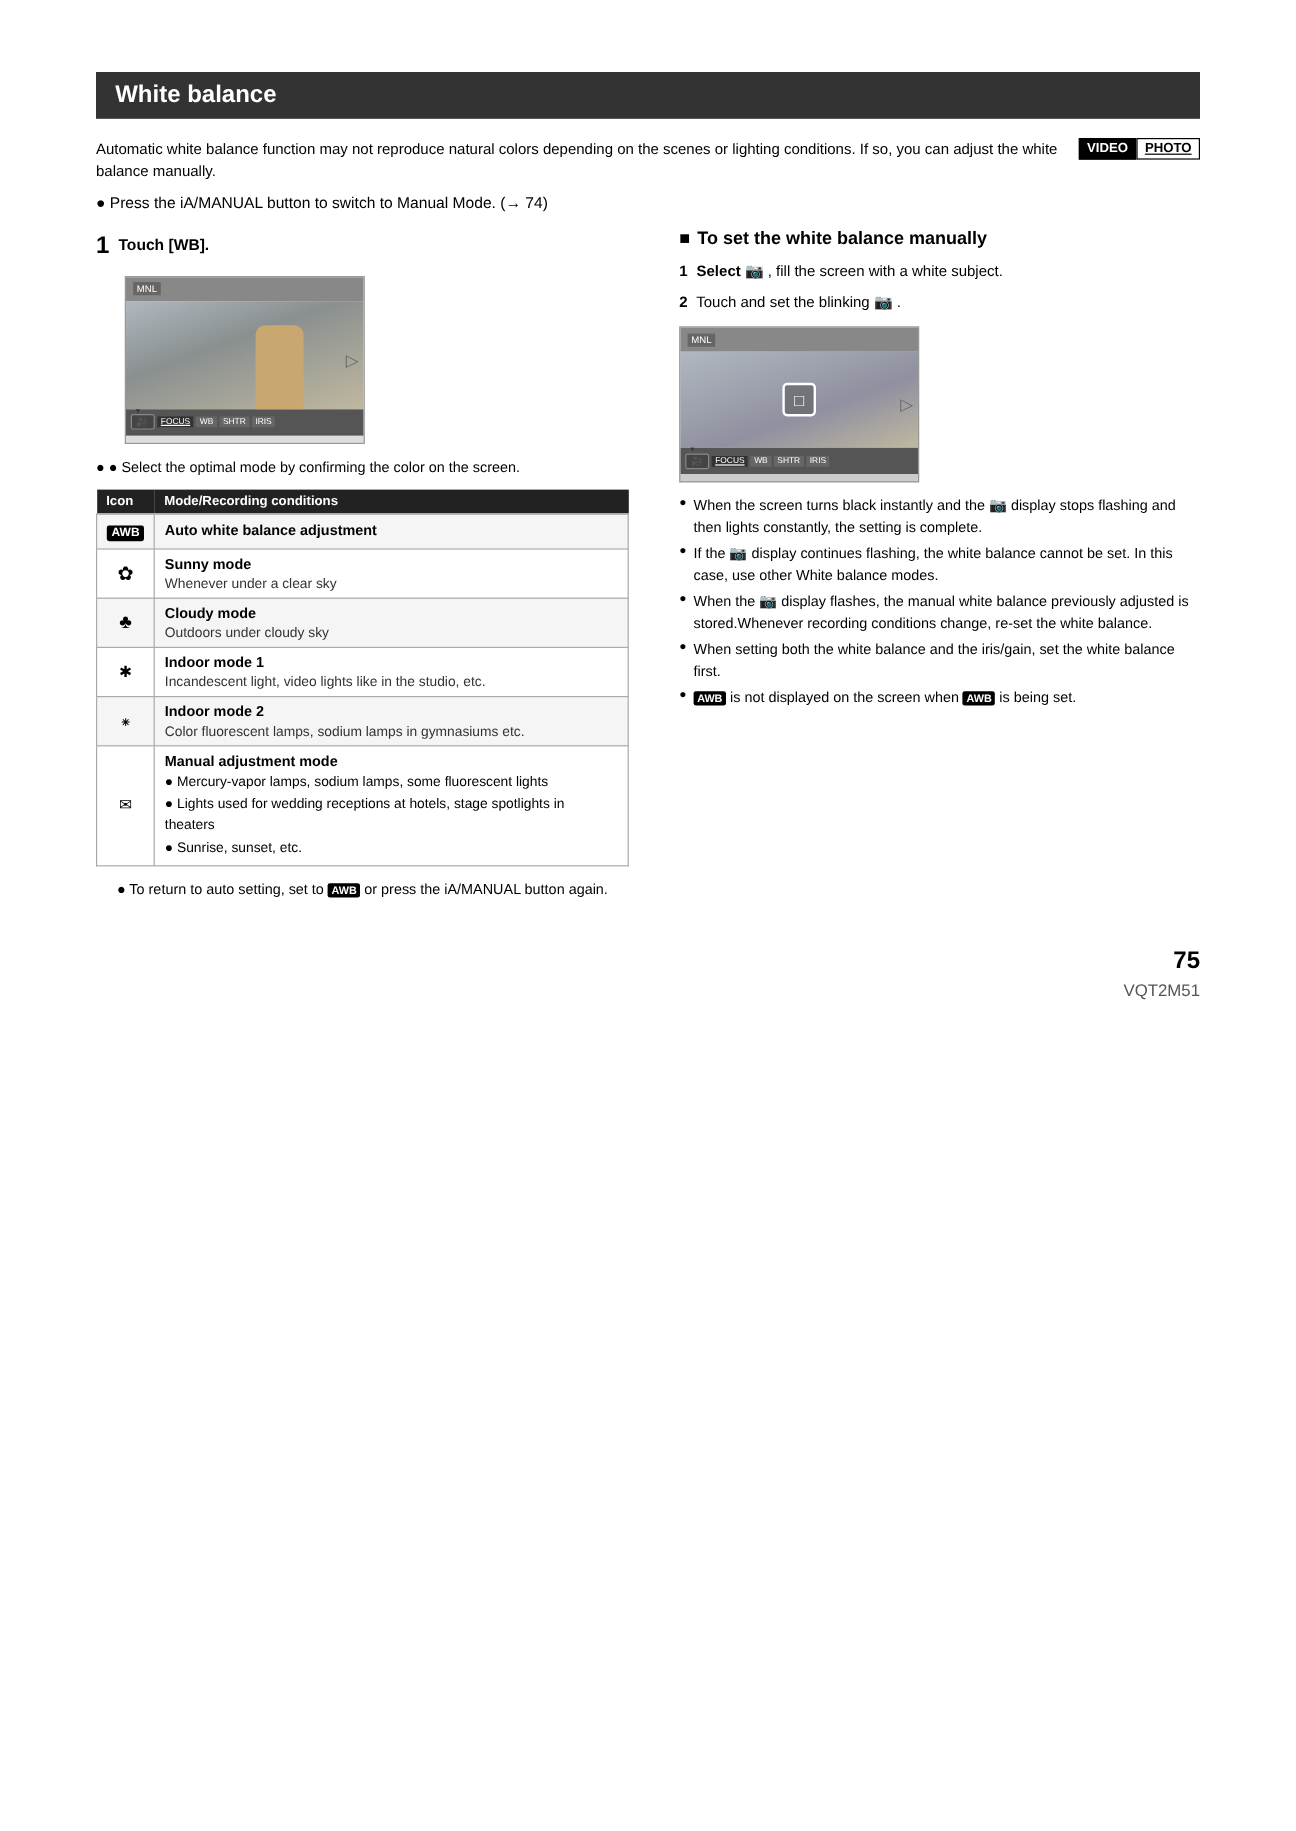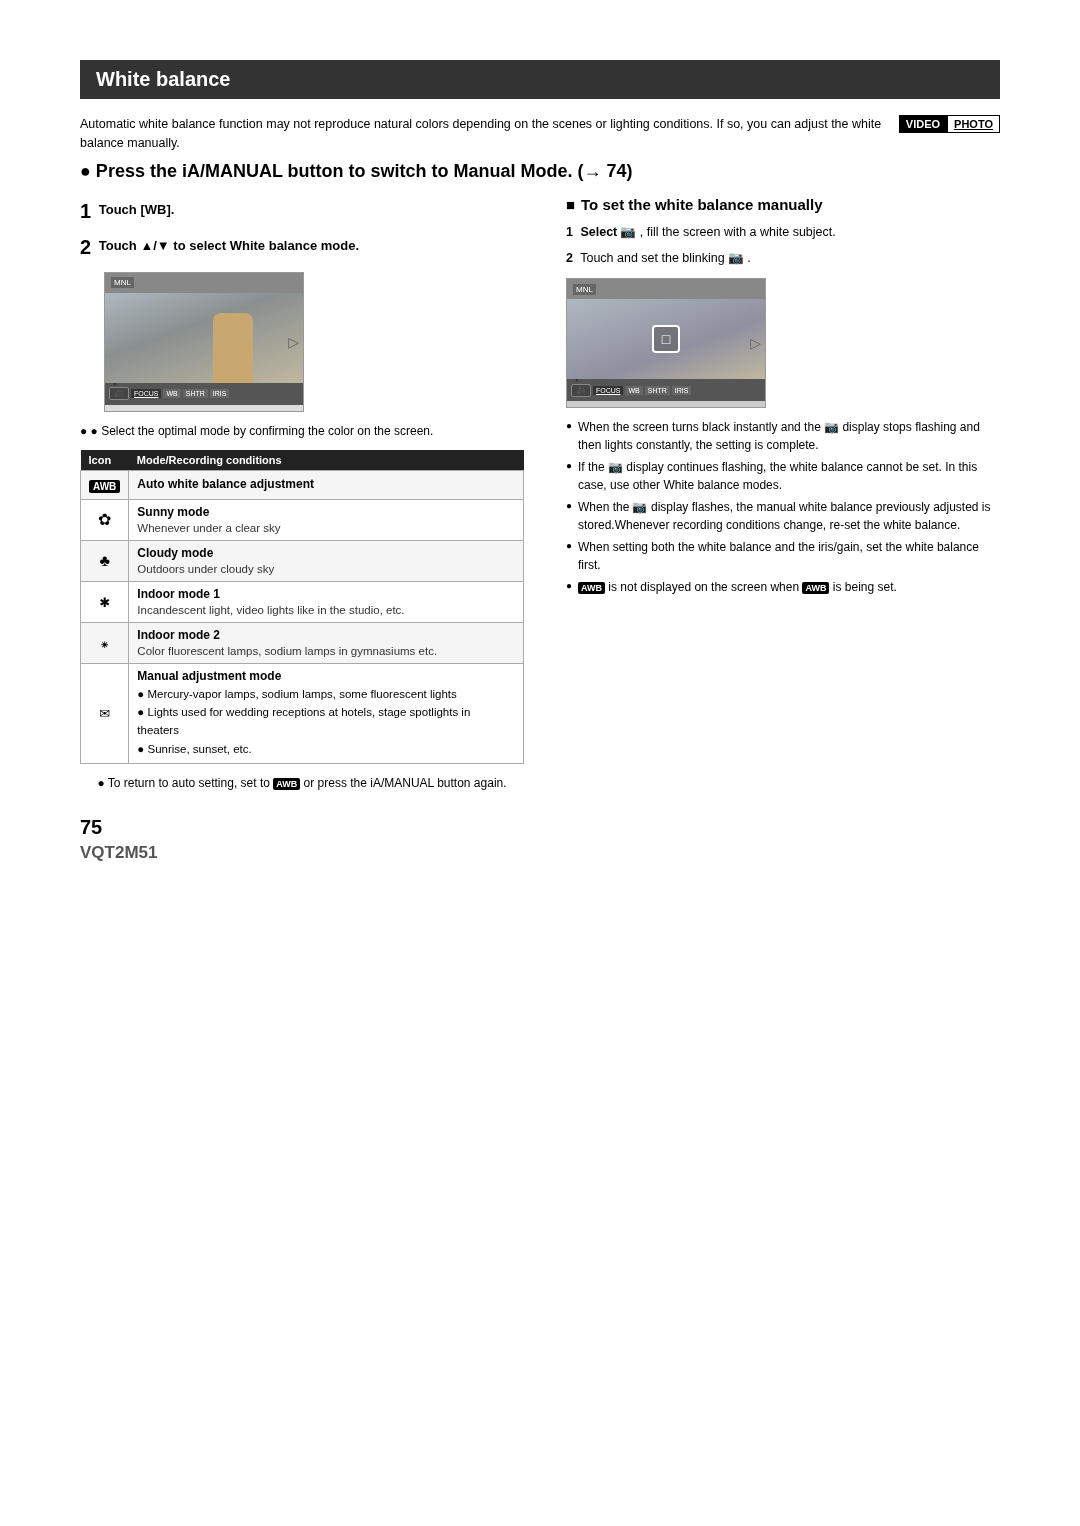--- a/index.html
+++ b/index.html
@@ -38,22 +38,22 @@
     .badge-video { background: #000; color: #fff; }
     .badge-photo { background: #fff; color: #000; }
 
     .intro-text {
       font-size: 12.5px;
       line-height: 1.5;
       margin-bottom: 8px;
     }
 
     .press-note {
-      font-size: 18px;
-      font-weight: bold;
+      font-size: 13px;
+      font-weight: normal;
       margin-bottom: 14px;
     }
 
     .two-col {
       display: flex;
       gap: 32px;
       margin-top: 10px;
     }
 
     .left-col {
@@ -308,35 +308,34 @@
       background: #000;
       color: #fff;
       font-size: 9px;
       font-weight: bold;
       padding: 1px 3px;
       border-radius: 2px;
       display: inline;
     }
 
     .page-footer {
-      text-align: left;
-      margin-top: 24px;
+      text-align: right;
+      margin-top: 40px;
       font-size: 13px;
     }
 
     .page-num {
       font-size: 20px;
       font-weight: bold;
     }
 
     .doc-code {
-      font-size: 17px;
+      font-size: 14px;
       color: #555;
       margin-top: 4px;
-      font-weight: bold;
     }
 
     .tab-item {
       color: #fff;
       font-size: 7px;
       background: #666;
       padding: 1px 3px;
     }
 
     .tab-item.active {
@@ -388,24 +387,20 @@
 
 <div class="two-col">
 
   <div class="left-col">
 
     <div class="step">
       <span class="step-num">1</span>
       <span class="step-bold">Touch [WB].</span>
     </div>
 
-    <div class="step">
-      <span class="step-num">2</span>
-      <span class="step-bold">Touch ▲/▼ to select White balance mode.</span>
-    </div>
 
     <div class="camera-screen">
       <div class="cam-top-bar">
         <span>MNL</span>
       </div>
       <span class="up-arrow">▲</span>
       <span class="down-arrow">▼</span>
       <div class="cam-image-area">
         <div class="cam-figure"></div>
       </div>

